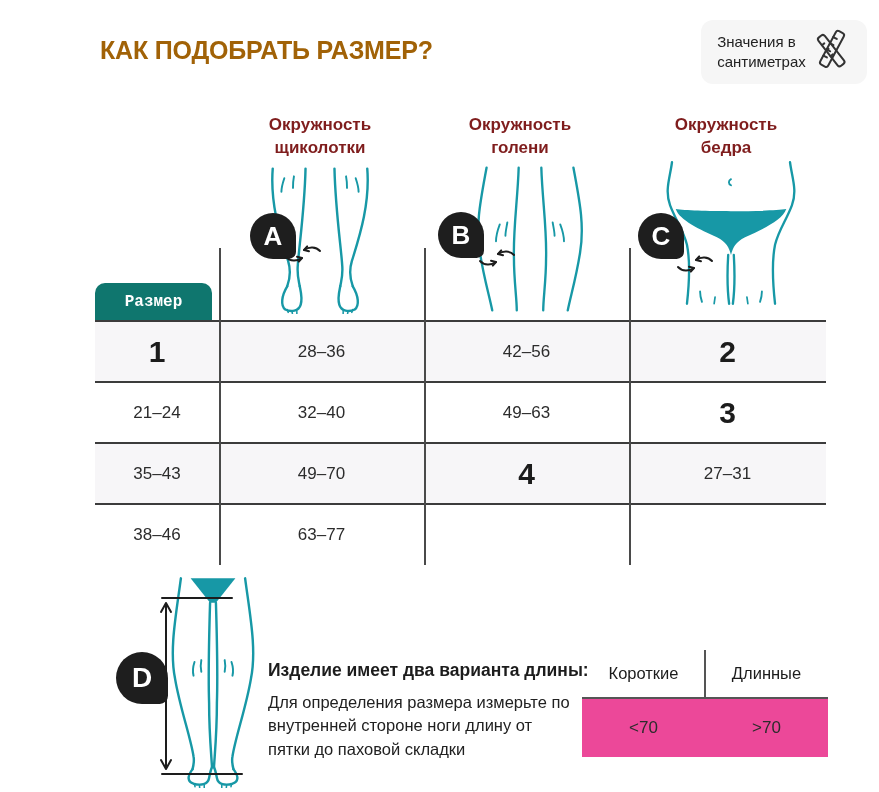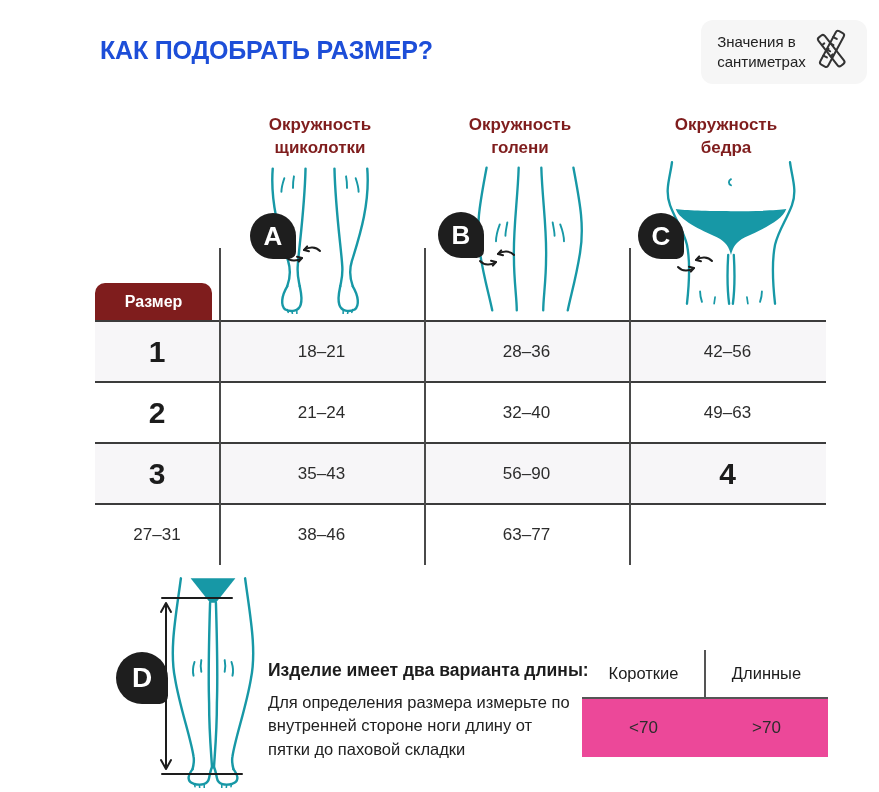--- a/index.html
+++ b/index.html
@@ -2,21 +2,21 @@
 <html><head>
 <meta charset="utf-8">
 <style>
   html,body { margin:0; padding:0; background:#ffffff; }
   .canvas {
     position:relative; width:879px; height:792px; background:#ffffff;
     font-family:"Liberation Sans", sans-serif; color:#1d1d1d; overflow:hidden;
   }
   .title {
     position:absolute; left:100px; top:36px;
-    font-size:25px; font-weight:bold; letter-spacing:-0.2px; color:#1d4ed8;
+    font-size:25px; font-weight:bold; letter-spacing:-0.2px; color:#a16207;
   }
   
   .units-badge {
     position:absolute; left:701px; top:20px; width:166px; height:64px;
     background:#f6f6f6; border-radius:12px;
     display:flex; align-items:center; justify-content:center; gap:7px;
   }
   .units-text { font-size:15px; line-height:1.35; color:#222; }
   
   .col-header {
@@ -33,23 +33,23 @@
   .stripe { position:absolute; left:95px; width:731px; background:#f7f6f8; }
   .stripe.r1 { top:322px; height:59px; }
   .stripe.r3 { top:444px; height:59px; }
   .hline { position:absolute; left:95px; width:731px; height:2px; background:#3c3c3c; }
   .hline.h0 { top:320px; } .hline.h1 { top:381px; }
   .hline.h2 { top:442px; } .hline.h3 { top:503px; }
   .vline { position:absolute; top:248px; height:317px; width:2px; background:#4a4a4a; }
   .vline.v1 { left:219px; } .vline.v2 { left:424px; } .vline.v3 { left:629px; }
   .size-tab {
     position:absolute; left:95px; top:283px; width:117px; height:37px;
-    background:#7f1d1d; border-radius:10px 10px 0 0;
+    background:#0f766e; border-radius:10px 10px 0 0;
     color:#ffffff; font-weight:bold; font-size:16px;
-    display:flex; align-items:center; justify-content:center;
+    display:flex; align-items:center; justify-content:center;font-family:Liberation Mono, monospace;
   }
   .table-cells {
     position:absolute; left:95px; top:322px; width:731px;
     display:grid; grid-template-columns:124px 205px 205px 197px;
     grid-template-rows:repeat(4, 60.75px);
   }
   .cell { display:flex; align-items:center; justify-content:center; font-size:17px; color:#2c2c2c; }
   .cell.size { font-size:30px; font-weight:bold; color:#1c1c1c; }
   
   .badge {
@@ -217,32 +217,31 @@
   <div class="hline h2"></div>
   <div class="hline h3"></div>
   <div class="vline v1"></div>
   <div class="vline v2"></div>
   <div class="vline v3"></div>
 
   <div class="size-tab">Размер</div>
 
   <div class="table-cells">
     <div class="cell size">1</div>
-    <div class="cell">18–21</div>
     <div class="cell">28–36</div>
     <div class="cell">42–56</div>
 
     <div class="cell size">2</div>
     <div class="cell">21–24</div>
     <div class="cell">32–40</div>
     <div class="cell">49–63</div>
 
     <div class="cell size">3</div>
     <div class="cell">35–43</div>
-    <div class="cell">56–90</div>
+    <div class="cell">49–70</div>
 
     <div class="cell size">4</div>
     <div class="cell">27–31</div>
     <div class="cell">38–46</div>
     <div class="cell">63–77</div>
   </div>
 
   <div class="illu" style="left:140px; top:576px;">
     <svg width="146" height="212" viewBox="0 0 150 217">
       <path d="M52,2 L98,2 L78,27 L72,27 Z" fill="#1798a6" stroke="none"></path>

